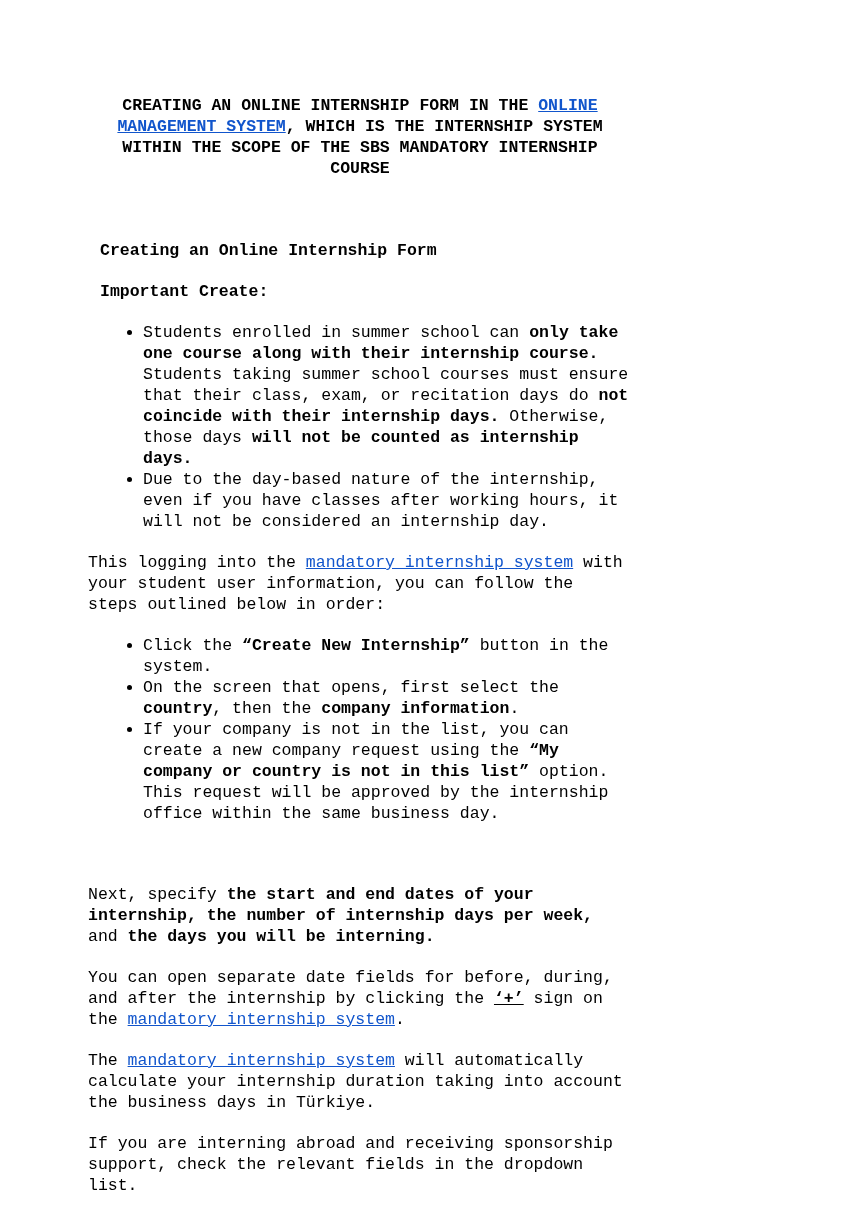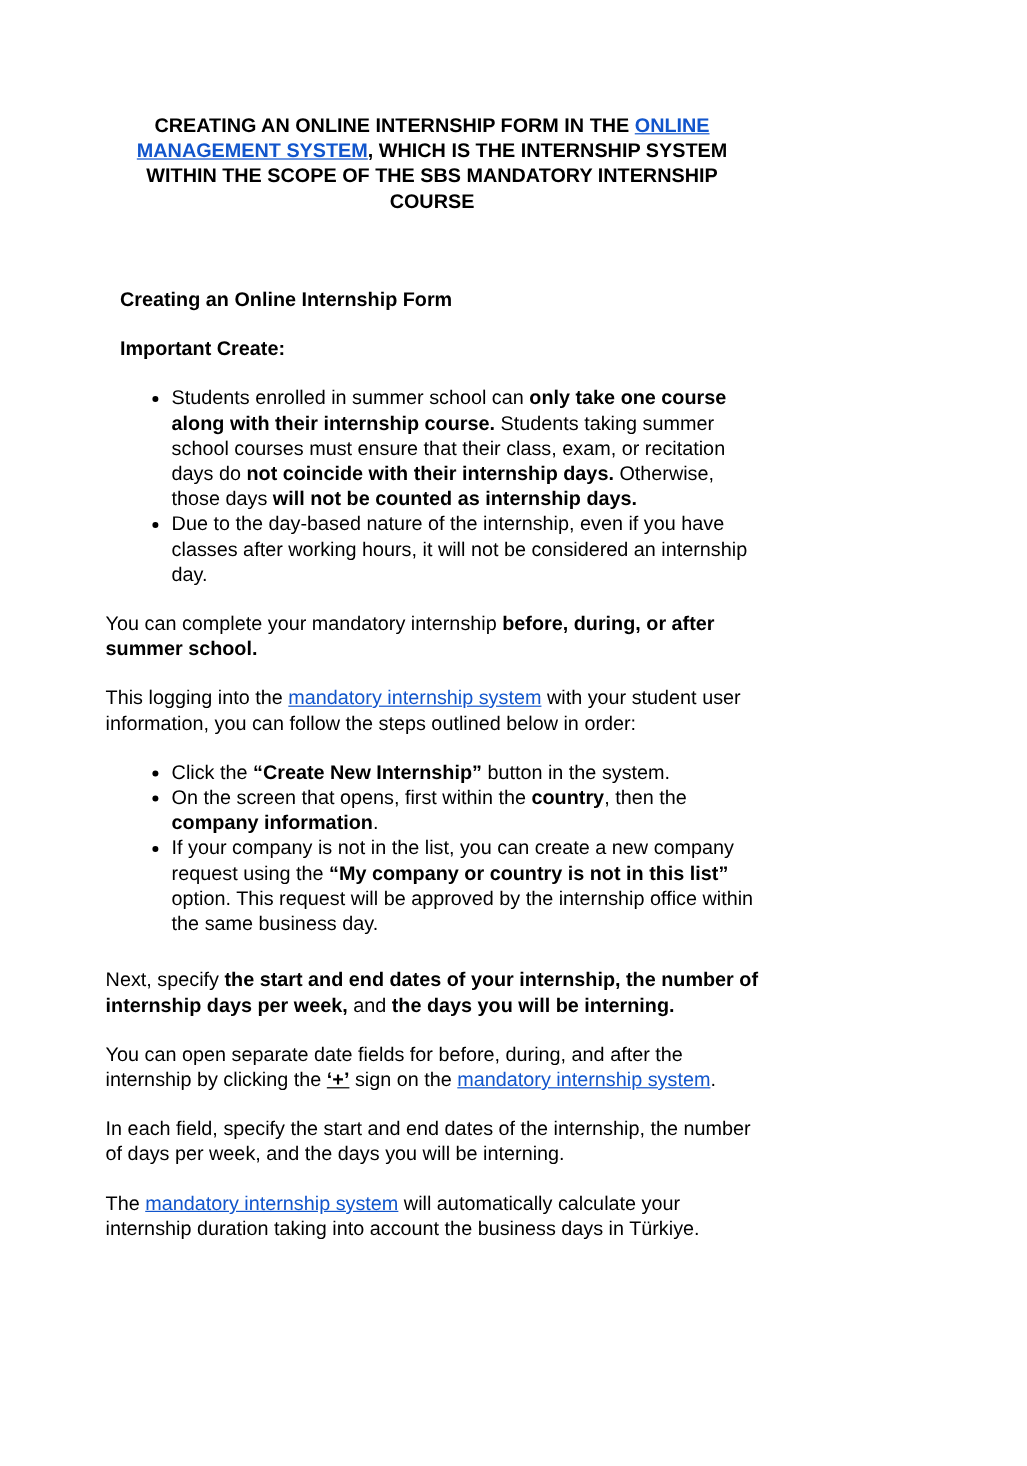--- a/index.html
+++ b/index.html
@@ -3,21 +3,21 @@
 <meta charset="utf-8">
 <style>
   html, body { margin: 0; padding: 0; background: #ffffff; }
   .page {
     position: relative;
     width: 696px;
     height: 1222px;
     box-sizing: border-box;
     background: #ffffff;
     padding: 95px 64px 0 88px;
-    font-family: Liberation Sans, sans-serif;
+    font-family: Liberation Mono, monospace;
     font-size: 16.5px;
     line-height: 21px;
     color: #000000;
     overflow: hidden;
   }
   .doc-title {
     font-weight: bold;
     text-align: center;
     margin: 0 0 61px 0;
   }
@@ -29,21 +29,21 @@
     list-style-type: disc;
   }
   ul.doc-list li { margin: 0; padding-left: 0; }
   .b { font-weight: bold; }
   a.doc-link {
     color: #1155cc;
     text-decoration: underline;
     cursor: pointer;
   }
   .plus-sign { font-weight: bold; text-decoration: underline; }
-  .gap-before-large { margin-top: 26px; }
+  .gap-before-large { margin-top: 60px; }
 </style>
 </head>
 <body>
 
 <div class="page">
 
   <div class="doc-title">
     <span>CREATING AN ONLINE INTERNSHIP FORM IN THE </span><a class="doc-link">ONLINE MANAGEMENT SYSTEM</a><span>, WHICH IS THE INTERNSHIP SYSTEM WITHIN THE SCOPE OF THE SBS MANDATORY INTERNSHIP COURSE</span>
   </div>
 
@@ -54,48 +54,45 @@
 
   <ul class="doc-list">
     <li>
       <span>Students enrolled in summer school can </span><span class="b">only take one course along with their internship course.</span><span> Students taking summer school courses must ensure that their class, exam, or recitation days do </span><span class="b">not coincide with their internship days.</span><span> Otherwise, those days </span><span class="b">will not be counted as internship days.</span>
     </li>
     <li>
       <span>Due to the day-based nature of the internship, even if you have classes after working hours, it will not be considered an internship day.</span>
     </li>
   </ul>
 
-  <p class="para">
-    <span>You can complete your mandatory internship </span><span class="b">before, during, or after summer school.</span>
-  </p>
 
   <p class="para">
     <span>This logging into the </span><a class="doc-link">mandatory internship system</a><span> with your student user information, you can follow the steps outlined below in order:</span>
   </p>
 
   <ul class="doc-list">
     <li>
       <span>Click the </span><span class="b">“Create New Internship”</span><span> button in the system.</span>
     </li>
     <li>
-      <span>On the screen that opens, first within the </span><span class="b">country</span><span>, then the </span><span class="b">company information</span><span>.</span>
+      <span>On the screen that opens, first select the </span><span class="b">country</span><span>, then the </span><span class="b">company information</span><span>.</span>
     </li>
     <li>
       <span>If your company is not in the list, you can create a new company request using the </span><span class="b">“My company or country is not in this list”</span><span> option. This request will be approved by the internship office within the same business day.</span>
     </li>
   </ul>
 
   <p class="para gap-before-large">
     <span>Next, specify </span><span class="b">the start and end dates of your internship, the number of internship days per week,</span><span> and </span><span class="b">the days you will be interning.</span>
   </p>
 
   <p class="para">
     <span>You can open separate date fields for before, during, and after the internship by clicking the </span><span class="plus-sign">‘+’</span><span> sign on the </span><a class="doc-link">mandatory internship system</a><span>.</span>
   </p>
 
-  <p class="para">In each field, specify the start and end dates of the internship, the number of days per week, and the days you will be interning.</p>
 
   <p class="para">
     <span>The </span><a class="doc-link">mandatory internship system</a><span> will automatically calculate your internship duration taking into account the business days in Türkiye.</span>
   </p>
 
+  <p class="para">If you are interning abroad and receiving sponsorship support, check the relevant fields in the dropdown list.</p>
 
 </div>
 
 </body></html>

